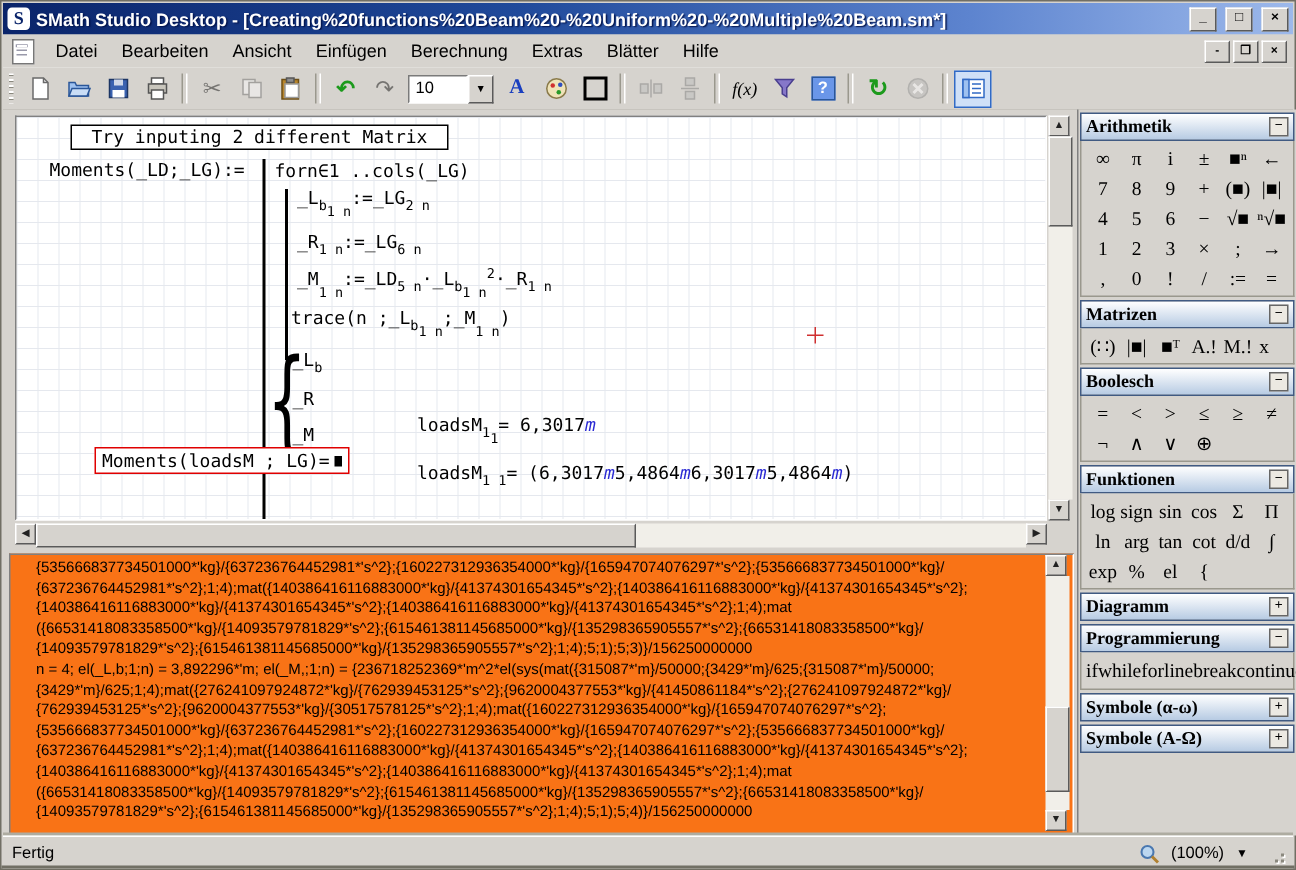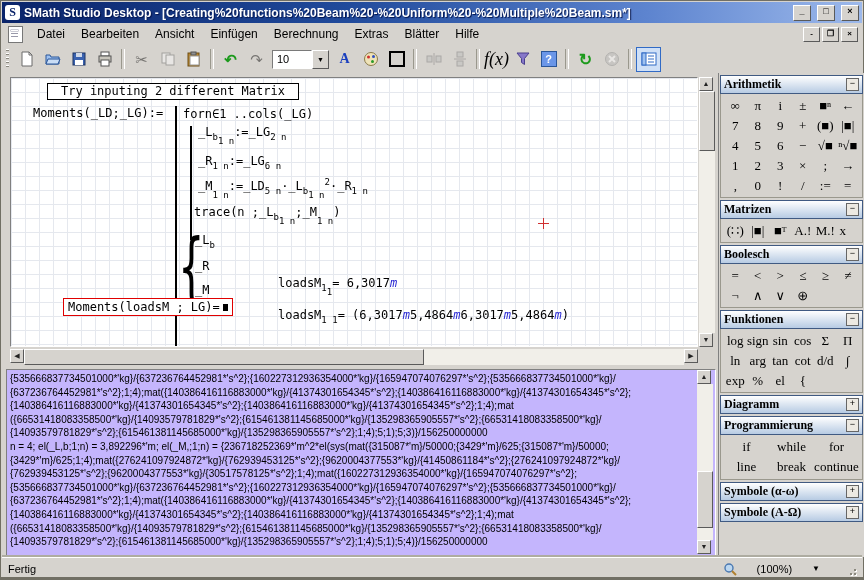--- a/index.html
+++ b/index.html
@@ -36,21 +36,21 @@
   .tbtn{width:23px;height:23px;display:flex;align-items:center;justify-content:center;border:1px solid transparent}
   .tbtn.disabled{opacity:.45;filter:grayscale(1)}
   .tbtn.active{background:#cfe0f7;border:1px solid #316ac5}
   .tsep{width:2px;height:20px;margin:0 3px;border-left:1px solid #9a988d;border-right:1px solid #fff}
   .combo{display:flex;height:19px;margin:0 2px}
   .combo .val{width:34px;background:#fff;border:1px solid;border-color:#7a7a7a #fff #fff #7a7a7a;
     font-size:11px;line-height:17px;padding-left:4px}
   .combo .drop{width:15px;background:#d6d3ce;border:1px solid;border-color:#fff #5a5a5a #5a5a5a #fff;
     font-size:7px;line-height:17px;text-align:center}
   .glyph{font-size:15px;line-height:15px}
-  .fx-label{font-family:"Liberation Serif",serif;font-style:italic;font-size:18px}
+  .fx-label{font-family:"Liberation Serif",serif;font-style:italic;font-size:12px}
 
   
   .main{position:absolute;left:1px;top:72px;width:716px;height:484px;background:#d6d3ce}
   .canvas{position:absolute;left:8px;top:4px;width:688px;height:270px;background:#fff;
     border:1px solid;border-color:#808080 #fff #fff #808080;box-sizing:border-box;overflow:hidden;
     background-image:linear-gradient(#e5e8ee 1px,transparent 1px),linear-gradient(90deg,#e5e8ee 1px,transparent 1px);
     background-size:14px 14px;font-family:"DejaVu Sans Mono",monospace;font-size:12px}
   .mabs{position:absolute;white-space:nowrap}
   .note-box{border:1px solid #000;padding:0 13px;background:#fff;line-height:15px}
   .vline{position:absolute;width:2px;background:#000}
@@ -72,44 +72,44 @@
   .sb-btn{width:14px;height:14px;background:#d6d3ce;border:1px solid;border-color:#fff #5a5a5a #5a5a5a #fff;
     box-sizing:border-box;font-size:7px;line-height:12px;text-align:center;color:#222;flex:none}
   .sb-track{flex:1;background:#f1efe9;position:relative}
   .sb-thumb{position:absolute;background:#d6d3ce;border:1px solid;border-color:#fff #5a5a5a #5a5a5a #fff;box-sizing:border-box}
   .vscroll{position:absolute;display:flex;flex-direction:column;width:16px}
   .hscroll{position:absolute;display:flex;flex-direction:row;height:16px}
   .canvas-vscroll{left:697px;top:4px;height:270px}
   .canvas-hscroll{left:8px;top:276px;width:688px}
 
   
-  .output{position:absolute;left:4px;top:296px;width:710px;height:190px;background:#c4b5fd;
+  .output{position:absolute;left:4px;top:296px;width:710px;height:190px;background:#f97316;
     border:1px solid;border-color:#808080 #fff #fff #808080;box-sizing:border-box;
-    font-size:10px;line-height:13.6px;padding:2px 20px 0 3px;overflow:hidden}
+    font-size:10px;line-height:13.6px;padding:2px 20px 0 17px;overflow:hidden}
   .output .oline{white-space:pre;overflow:hidden}
   .output-vscroll{right:5px;top:297px;height:184px}
 
   
   .sidebar{position:absolute;left:717px;top:72px;width:146px;height:484px;background:#d6d3ce;
     border-left:1px solid #808080;box-sizing:border-box;padding:2px 1px}
   .panel{margin-bottom:2px}
   .panel-header{height:17px;background:linear-gradient(to bottom,#ffffff,#b7cbe3);
     border:1px solid #405a82;display:flex;align-items:center;justify-content:space-between;padding:0 3px;
     font-family:"Liberation Serif",serif;font-weight:bold;font-size:12px}
   .collapse-box{width:11px;height:11px;background:#ece9e2;border:1px solid #666;
     font-size:9px;line-height:9px;text-align:center;font-family:"Liberation Sans",sans-serif;font-weight:normal}
   .panel-body{background:#d6d3ce;border:1px solid #9a988d;border-top:none;padding:2px 3px;display:grid;row-gap:1px}
   .pbtn{height:19px;display:flex;align-items:center;justify-content:center;
     font-family:"Liberation Serif",serif;font-size:13px}
 
   
   .statusbar{position:absolute;left:1px;right:1px;top:556px;height:21px;background:#d6d3ce;
     border-top:1px solid #fff;box-shadow:0 -2px 0 #aeaca1;display:flex;align-items:center;
     padding:0 6px;font-size:11px}
-  .status-right{margin-left:auto;display:flex;align-items:center;gap:20px}
+  .status-right{margin-left:auto;display:flex;align-items:center;gap:8px}
   .grip{width:12px;height:12px;position:relative;margin-left:4px}
   .grip i{position:absolute;width:2px;height:2px;background:#8a887e;box-shadow:1px 1px 0 #fff}
   .bottom-edge{position:absolute;left:0;right:0;bottom:0;height:2px;background:#716f64}
 </style>
 </head>
 <body>
 
 <div class="window">
 
   <div class="titlebar">
@@ -432,21 +432,21 @@
         <div class="panel-header">
           <span>Diagramm</span>
           <span class="collapse-box">+</span>
         </div>
       </div>
       <div class="panel">
         <div class="panel-header">
           <span>Programmierung</span>
           <span class="collapse-box">−</span>
         </div>
-        <div class="panel-body" style="grid-template-columns: repeat(3, 1fr);">
+        <div class="panel-body" style="grid-template-columns: repeat(6, 1fr);">
           <div class="pbtn">if</div>
           <div class="pbtn">while</div>
           <div class="pbtn">for</div>
           <div class="pbtn">line</div>
           <div class="pbtn">break</div>
           <div class="pbtn">continue</div>
           <div></div>
           <div></div>
         </div>
       </div>

